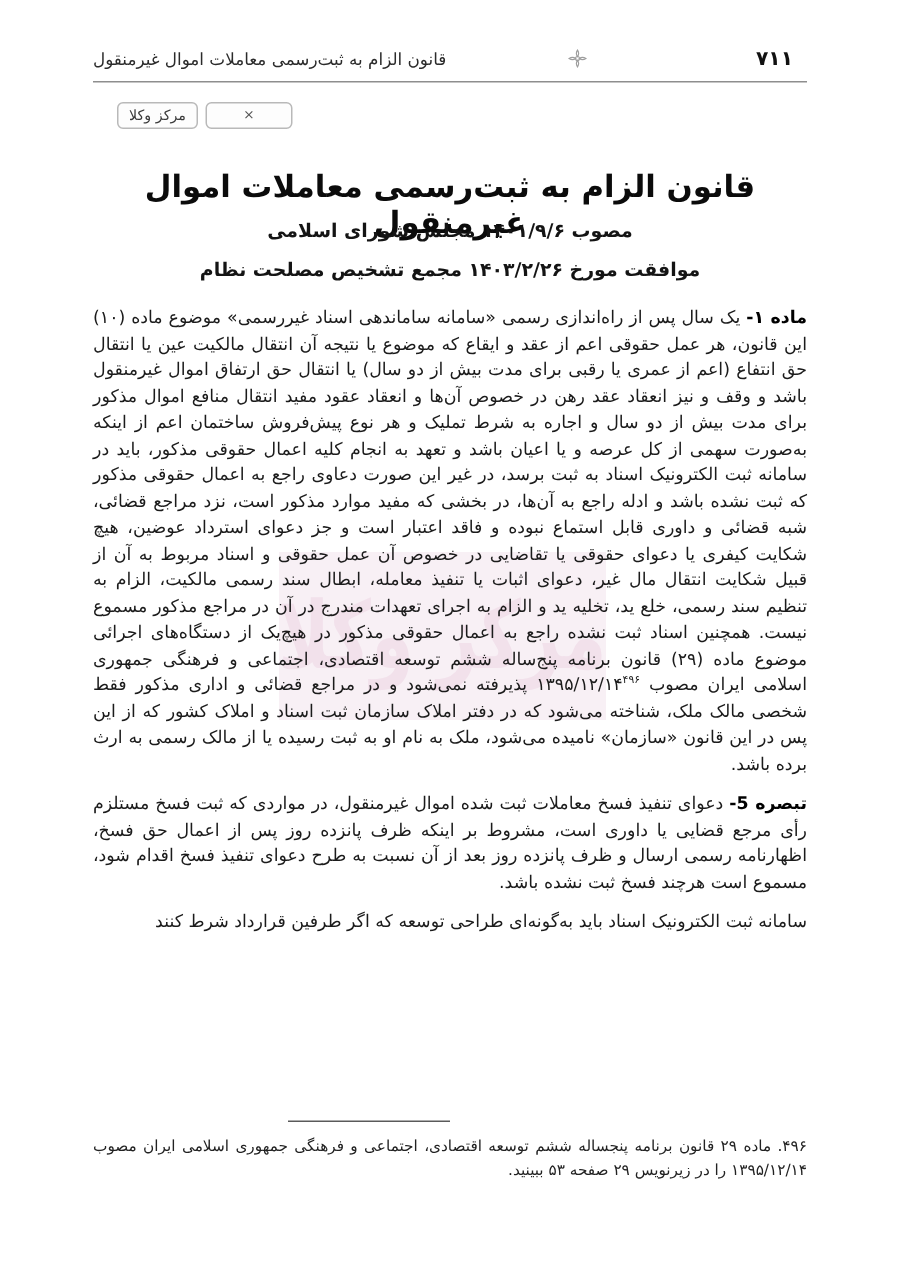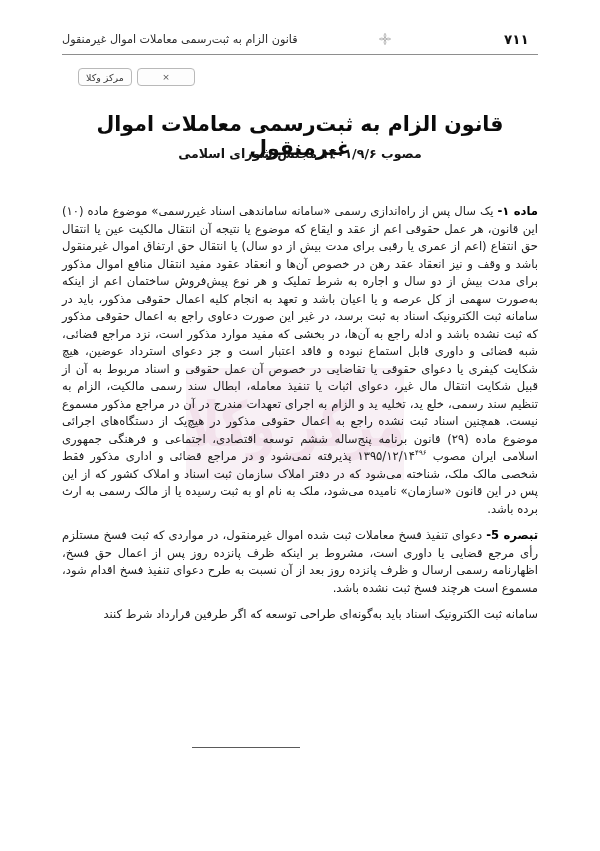--- a/index.html
+++ b/index.html
@@ -257,26 +257,30 @@
     <div class="chip close-chip">
       <span>×</span>
     </div>
     <div class="chip">
       <span>مرکز وکلا</span>
     </div>
   </div>
 
   <div class="doc-title">قانون الزام به ثبت‌رسمی معاملات اموال غیرمنقول</div>
   <div class="doc-sub1">مصوب ۱۴۰۱/۹/۶ مجلس شورای اسلامی</div>
+  <div class="doc-sub2">موافقت مورخ ۱۴۰۳/۲/۲۶ مجمع تشخیص مصلحت نظام</div>
 
   <div class="body-col">
 
     <p class="para"><span class="lead">ماده ۱-</span><span> یک سال پس از راه‌اندازی رسمی «سامانه ساماندهی اسناد غیررسمی» موضوع ماده (۱۰) این قانون، هر عمل حقوقی اعم از عقد و ایقاع که موضوع یا نتیجه آن انتقال مالکیت عین یا انتقال حق انتفاع (اعم از عمری یا رقبی برای مدت بیش از دو سال) یا انتقال حق ارتفاق اموال غیرمنقول باشد و وقف و نیز انعقاد عقد رهن در خصوص آن‌ها و انعقاد عقود مفید انتقال منافع اموال مذکور برای مدت بیش از دو سال و اجاره به شرط تملیک و هر نوع پیش‌فروش ساختمان اعم از اینکه به‌صورت سهمی از کل عرصه و یا اعیان باشد و تعهد به انجام کلیه اعمال حقوقی مذکور، باید در سامانه ثبت الکترونیک اسناد به ثبت برسد، در غیر این صورت دعاوی راجع به اعمال حقوقی مذکور که ثبت نشده باشد و ادله راجع به آن‌ها، در بخشی که مفید موارد مذکور است، نزد مراجع قضائی، شبه قضائی و داوری قابل استماع نبوده و فاقد اعتبار است و جز دعوای استرداد عوضین، هیچ شکایت کیفری یا دعوای حقوقی یا تقاضایی در خصوص آن عمل حقوقی و اسناد مربوط به آن از قبیل شکایت انتقال مال غیر، دعوای اثبات یا تنفیذ معامله، ابطال سند رسمی مالکیت، الزام به تنظیم سند رسمی، خلع ید، تخلیه ید و الزام به اجرای تعهدات مندرج در آن در مراجع مذکور مسموع نیست. همچنین اسناد ثبت نشده راجع به اعمال حقوقی مذکور در هیچ‌یک از دستگاه‌های اجرائی موضوع ماده (۲۹) قانون برنامه پنج‌ساله ششم توسعه اقتصادی، اجتماعی و فرهنگی جمهوری اسلامی ایران مصوب ۱۳۹۵/۱۲/۱۴</span><sup class="fnref">۴۹۶</sup><span> پذیرفته نمی‌شود و در مراجع قضائی و اداری مذکور فقط شخصی مالک ملک، شناخته می‌شود که در دفتر املاک سازمان ثبت اسناد و املاک کشور که از این پس در این قانون «سازمان» نامیده می‌شود، ملک به نام او به ثبت رسیده یا از مالک رسمی به ارث برده باشد.</span></p>
 
     <p class="para"><span class="lead">تبصره 5-</span><span> دعوای تنفیذ فسخ معاملات ثبت شده اموال غیرمنقول، در مواردی که ثبت فسخ مستلزم رأی مرجع قضایی یا داوری است، مشروط بر اینکه ظرف پانزده روز پس از اعمال حق فسخ، اظهارنامه رسمی ارسال و ظرف پانزده روز بعد از آن نسبت به طرح دعوای تنفیذ فسخ اقدام شود، مسموع است هرچند فسخ ثبت نشده باشد.</span></p>
 
     <p class="para last-center"><span>سامانه ثبت الکترونیک اسناد باید به‌گونه‌ای طراحی توسعه که اگر طرفین قرارداد شرط کنند</span></p>
 
   </div>
 
   <div class="fn-rule"></div>
+  <div class="footnotes">
+    <p class="fn">۴۹۶. ماده ۲۹ قانون برنامه پنجساله ششم توسعه اقتصادی، اجتماعی و فرهنگی جمهوری اسلامی ایران مصوب ۱۳۹۵/۱۲/۱۴ را در زیرنویس ۲۹ صفحه ۵۳ ببینید.</p>
+  </div>
 
 </div>
 
 </body></html>

